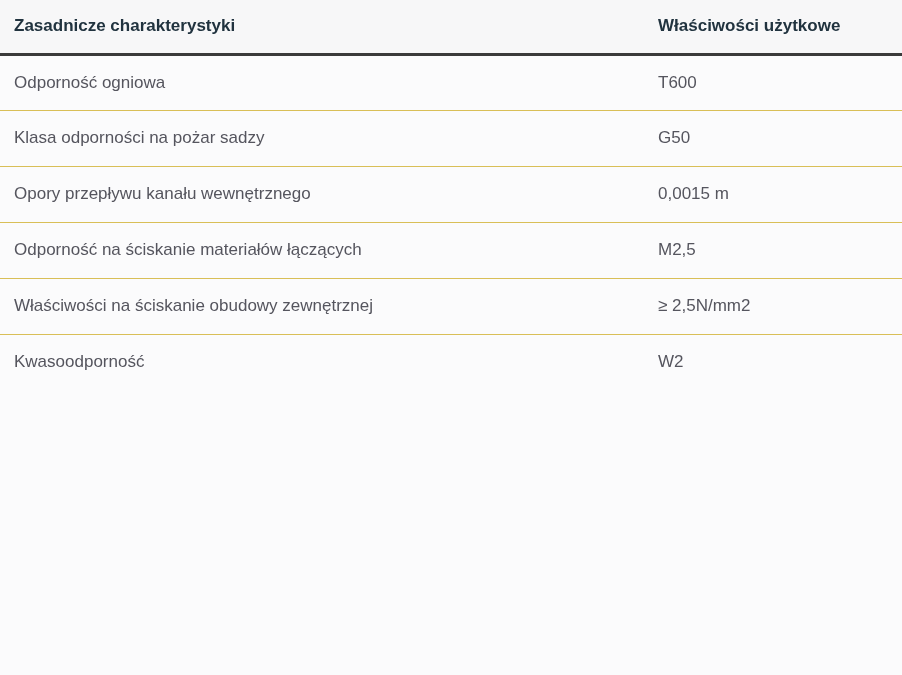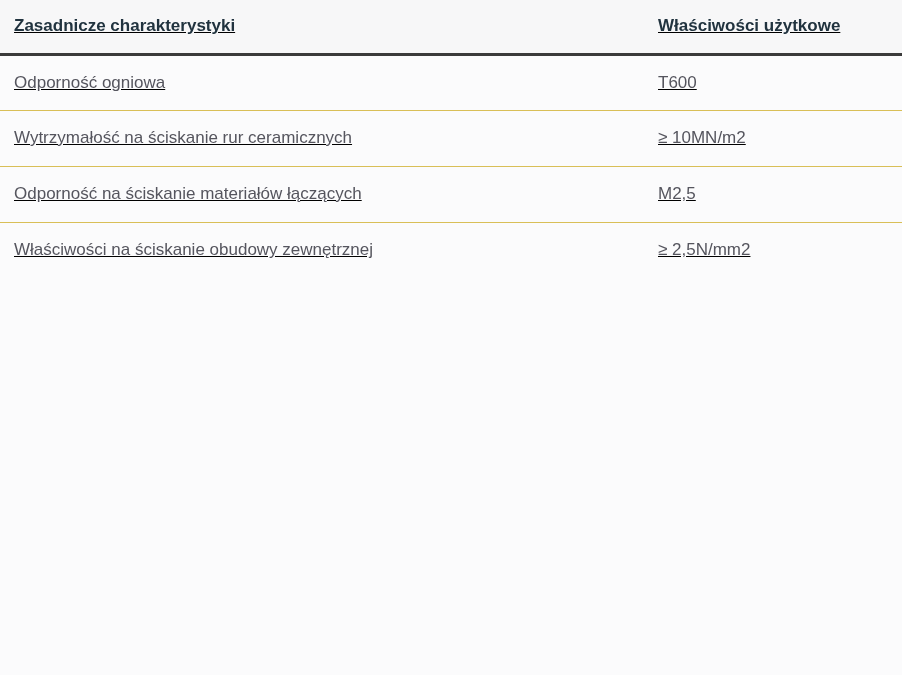--- a/index.html
+++ b/index.html
@@ -14,21 +14,20 @@
   html, body {
     width: 902px;
     background: var(--page-bg);
     font-family: "Liberation Sans", "DejaVu Sans", sans-serif;
   }
   .page {
     width: 902px;
     height: 675px;
     background: var(--page-bg);
     overflow: hidden;
-    text-decoration: underline;
   }
   table.spec-table {
     width: 902px;
     border-collapse: collapse;
     table-layout: fixed;
   }
   table.spec-table col.col-prop { width: 658px; }
   table.spec-table col.col-val  { width: 244px; }
 
   thead th {
@@ -76,35 +75,43 @@
         <th class="val">Właściwości użytkowe</th>
       </tr>
     </thead>
     <tbody id="table-body">
   <tr>
     <td class="prop">Odporność ogniowa</td>
     <td class="val">T600</td>
   </tr>
 
 
-
-
+  <tr>
+    <td class="prop">Klasa odporności na pożar sadzy</td>
+    <td class="val">G50</td>
+  </tr>
 
 
   <tr>
-    <td class="prop">Wytrzymałość na ściskanie rur ceramicznych</td>
-    <td class="val">≥ 10MN/m2</td>
+    <td class="prop">Opory przepływu kanału wewnętrznego</td>
+    <td class="val">0,0015 m</td>
   </tr>
+
+
 
   <tr>
     <td class="prop">Odporność na ściskanie materiałów łączących</td>
     <td class="val">M2,5</td>
   </tr>
 
   <tr>
     <td class="prop">Właściwości na ściskanie obudowy zewnętrznej</td>
     <td class="val">≥ 2,5N/mm2</td>
   </tr>
 
 
+  <tr>
+    <td class="prop">Kwasoodporność</td>
+    <td class="val">W2</td>
+  </tr>
 </tbody>
   </table>
 </div>
 
 </body></html>

